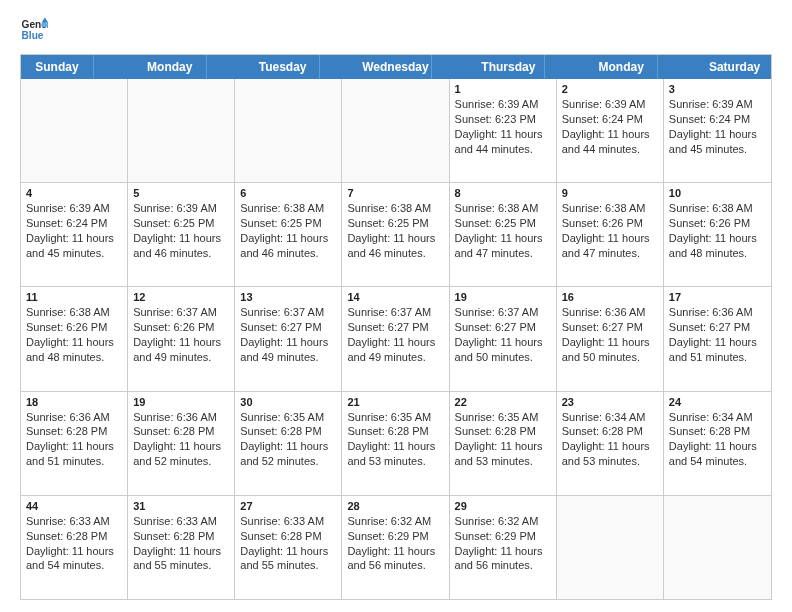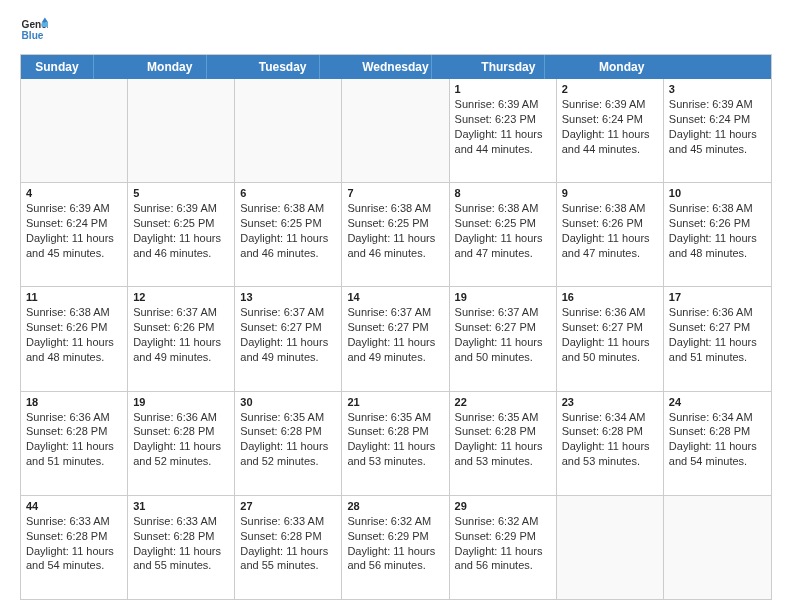--- a/index.html
+++ b/index.html
@@ -121,20 +121,21 @@
   </div>
 
   <div class="calendar">
     <div class="cal-header">
     <div class="cal-header-cell">Sunday</div>
         <div class="cal-header-cell">Monday</div>
         <div class="cal-header-cell">Tuesday</div>
         <div class="cal-header-cell">Wednesday</div>
         <div class="cal-header-cell">Thursday</div>
         <div class="cal-header-cell">Monday</div>
+        <div class="cal-header-cell">Saturday</div>
       </div>
     <div class="cal-body">
     <div class="cal-row">
           <div class="cal-cell empty"></div>
           <div class="cal-cell empty"></div>
           <div class="cal-cell empty"></div>
           <div class="cal-cell empty"></div>
           <div class="cal-cell">
             <div class="day-num">1</div>
             <div class="cell-info" style="white-space: pre-line;">Sunrise: 6:39 AM

